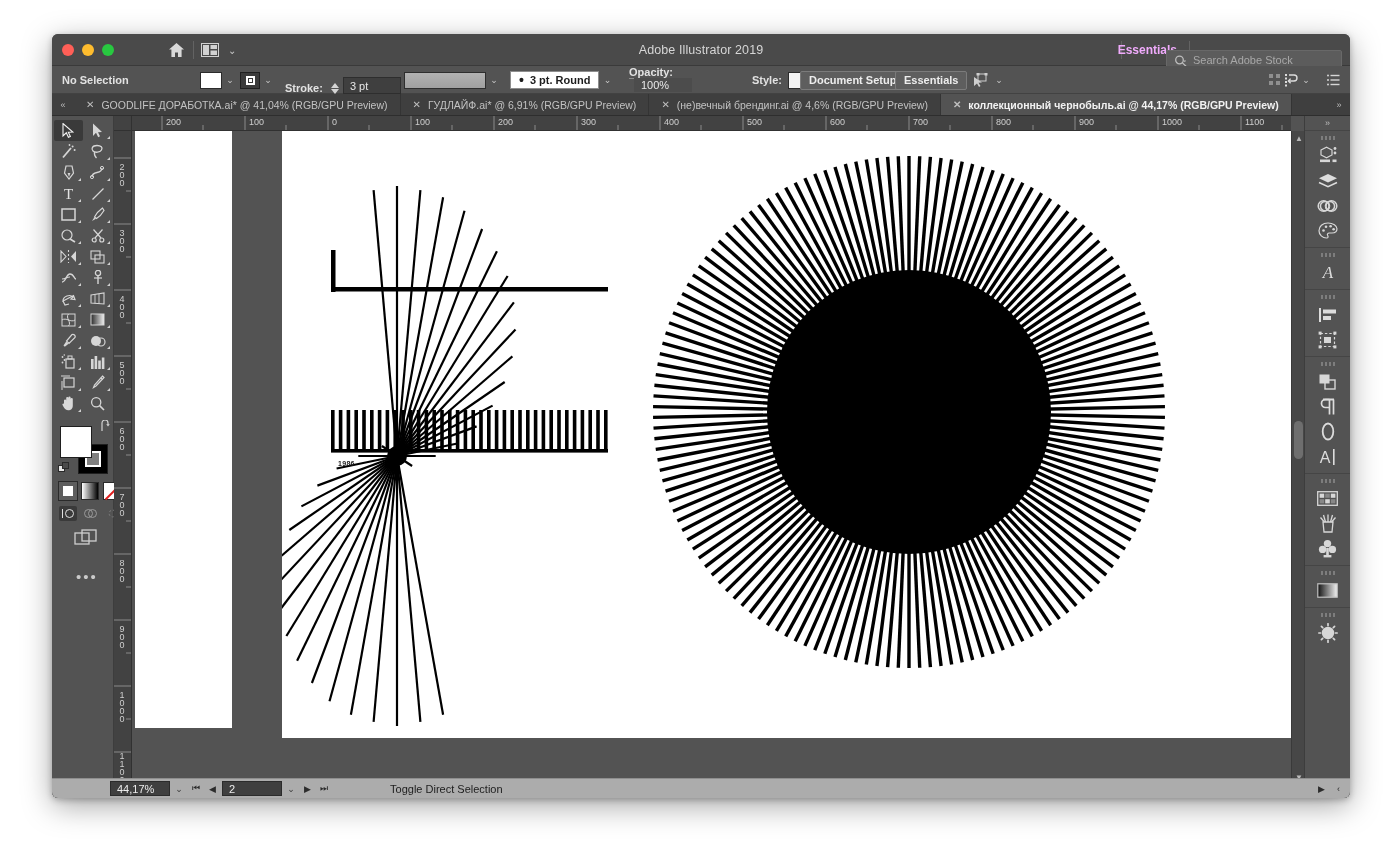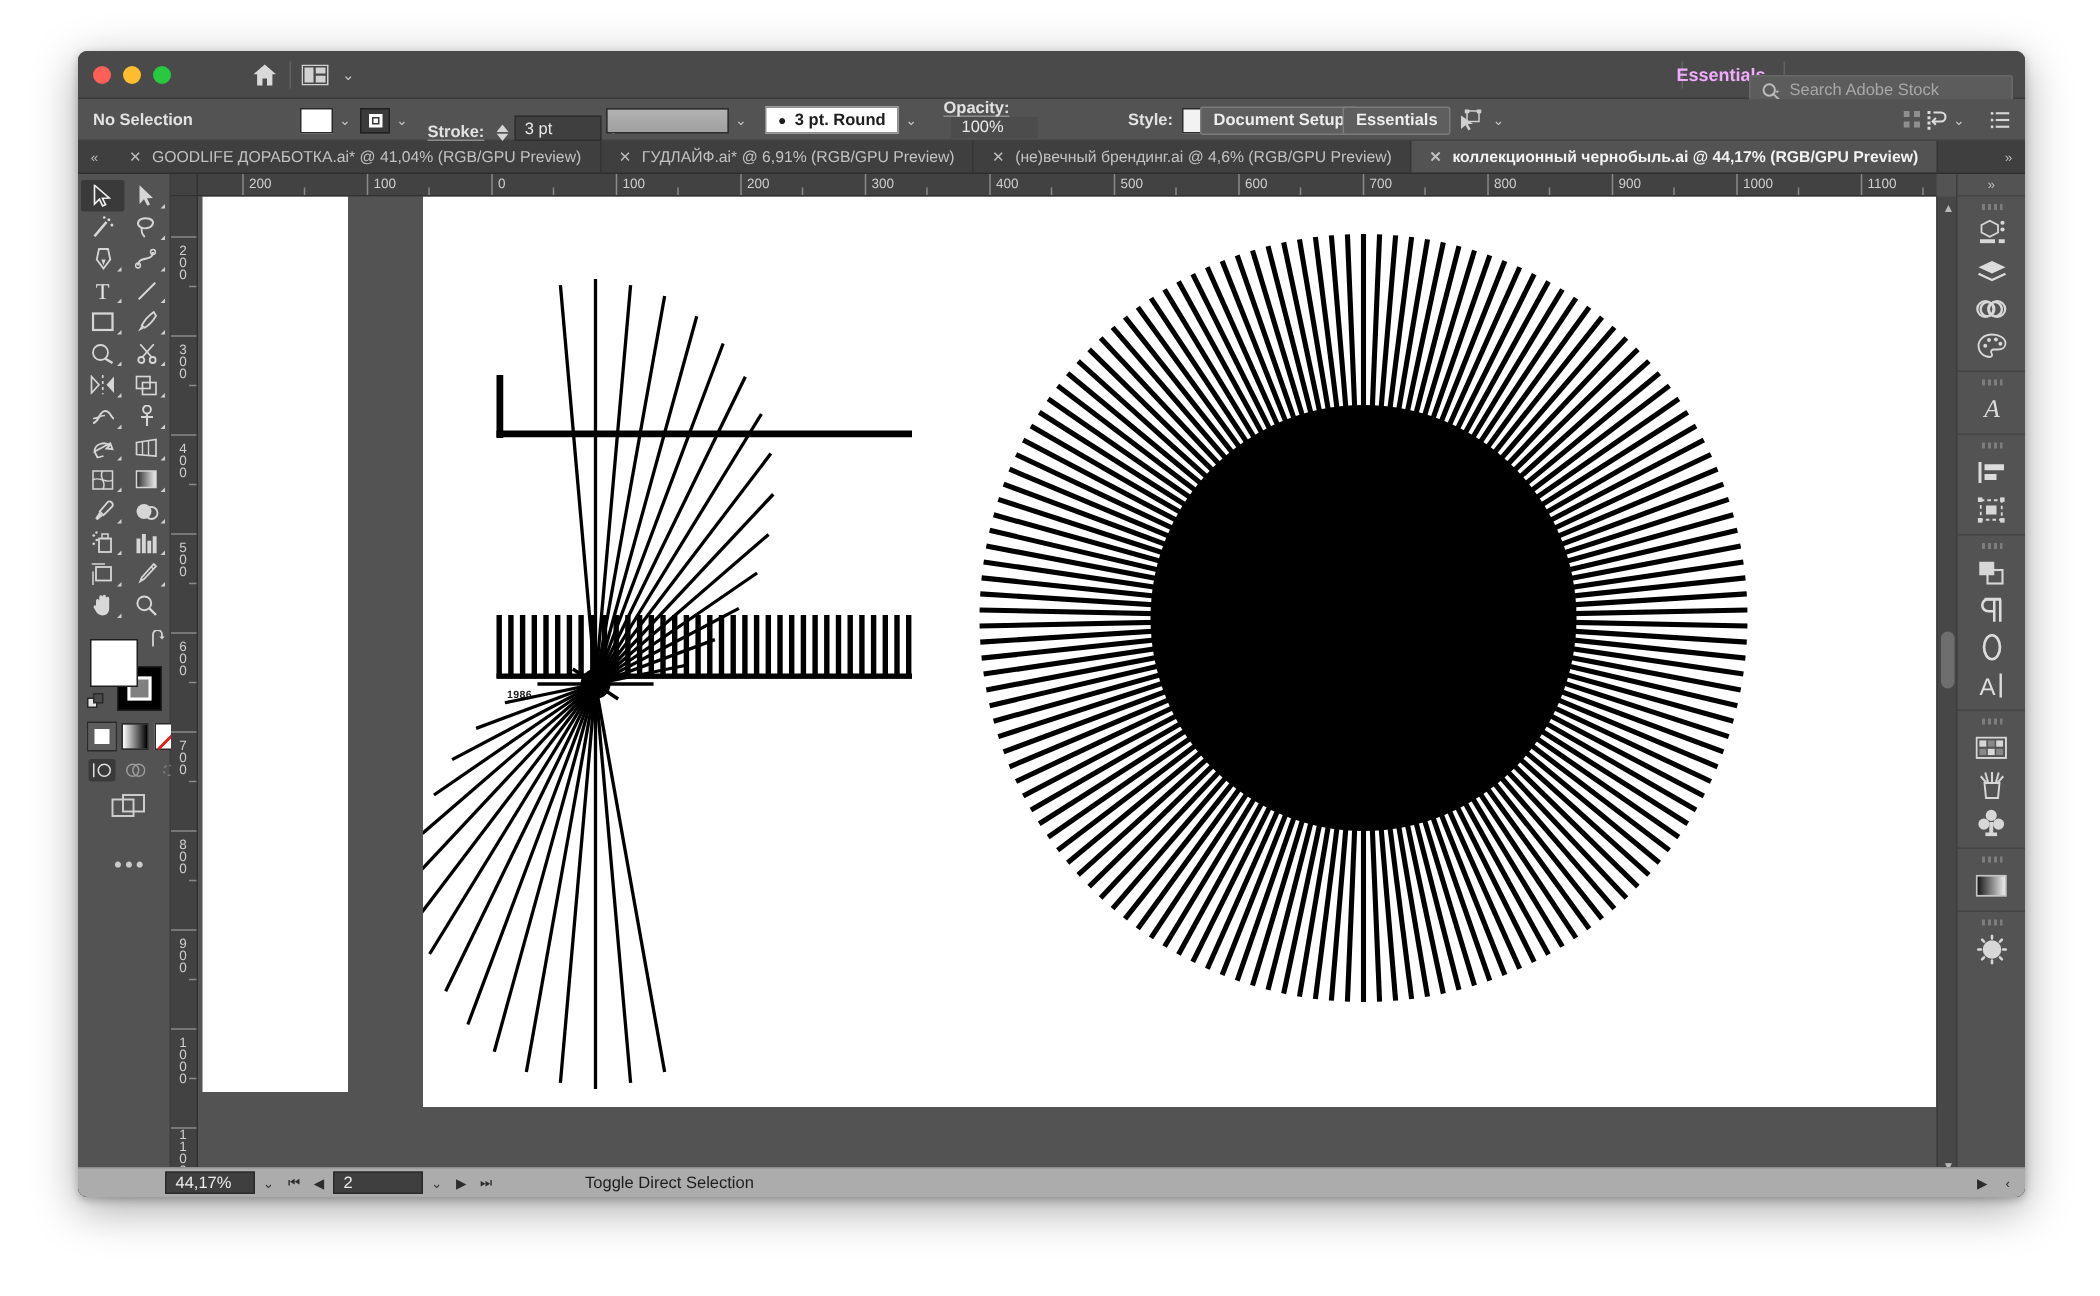--- a/index.html
+++ b/index.html
@@ -247,20 +247,21 @@
       <div class="arrange">
         <svg width="22" height="14" viewBox="0 0 22 14">
           <rect x="0.5" y="0.5" width="17" height="13" fill="none" stroke="#d2d2d2"></rect>
           <rect x="2" y="2" width="6" height="10" fill="#d2d2d2"></rect>
           <rect x="9.5" y="2" width="6.5" height="4" fill="#d2d2d2"></rect>
           <rect x="9.5" y="7.5" width="6.5" height="4.5" fill="#d2d2d2"></rect>
         </svg>
       </div>
       <span class="chev-sm" style="left:176px; top:12px;">⌄</span>
 
+      <div class="wintitle">Adobe Illustrator 2019</div>
 
       <div class="tb-sep" style="right:228px;"></div>
       <div class="essentials">Essentials</div>
       <span class="ess-chev">⌄</span>
       <div class="tb-sep" style="right:160px;"></div>
 
       <div class="searchbox">
         <span class="mag">
           <svg width="14" height="13" viewBox="0 0 14 13">
             <circle cx="5.5" cy="5" r="3.8" fill="none" stroke="#bdbdbd" stroke-width="1.3"></circle>

